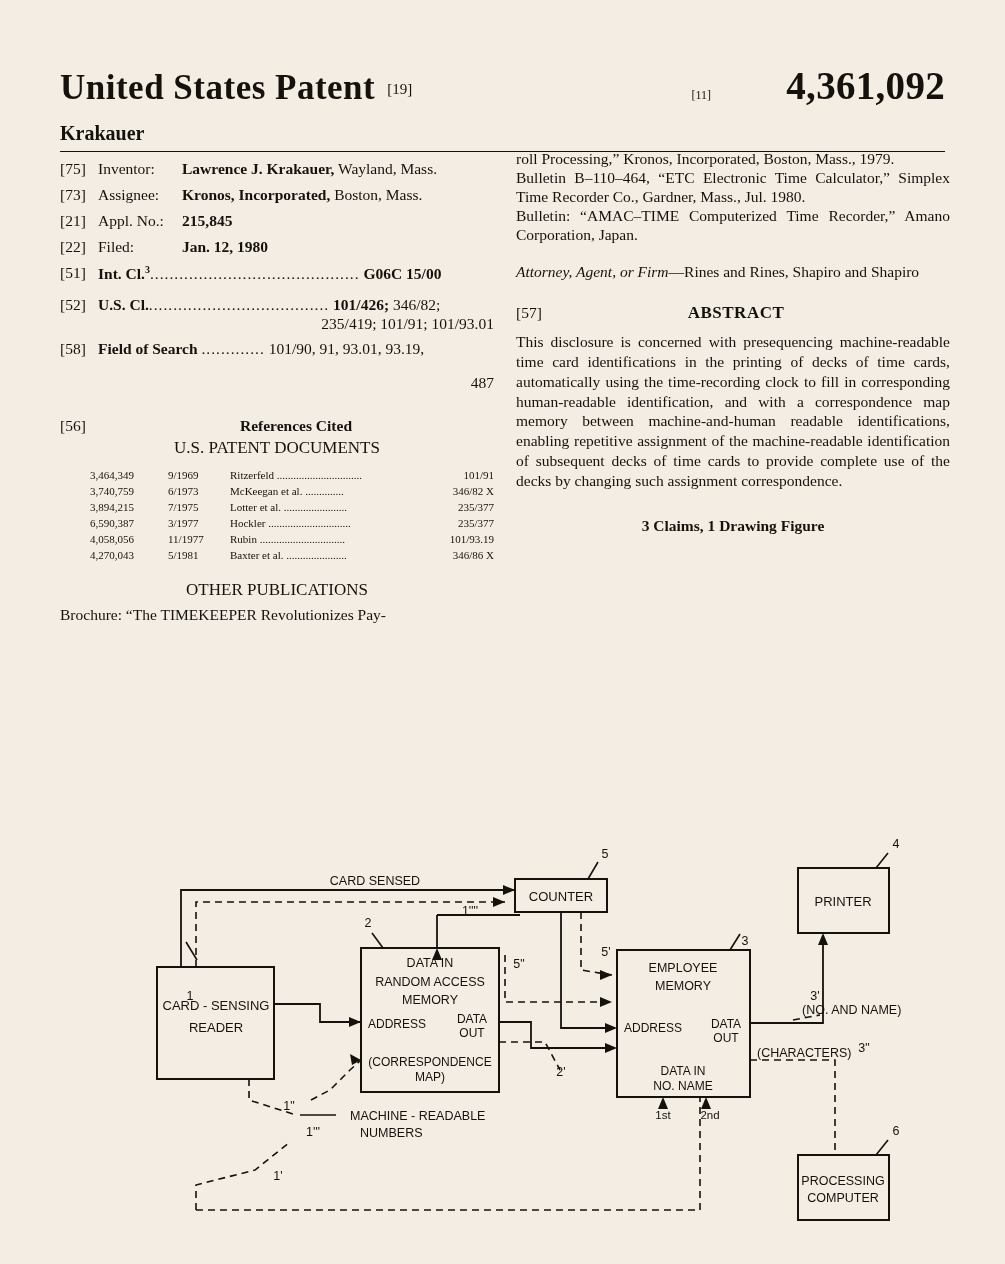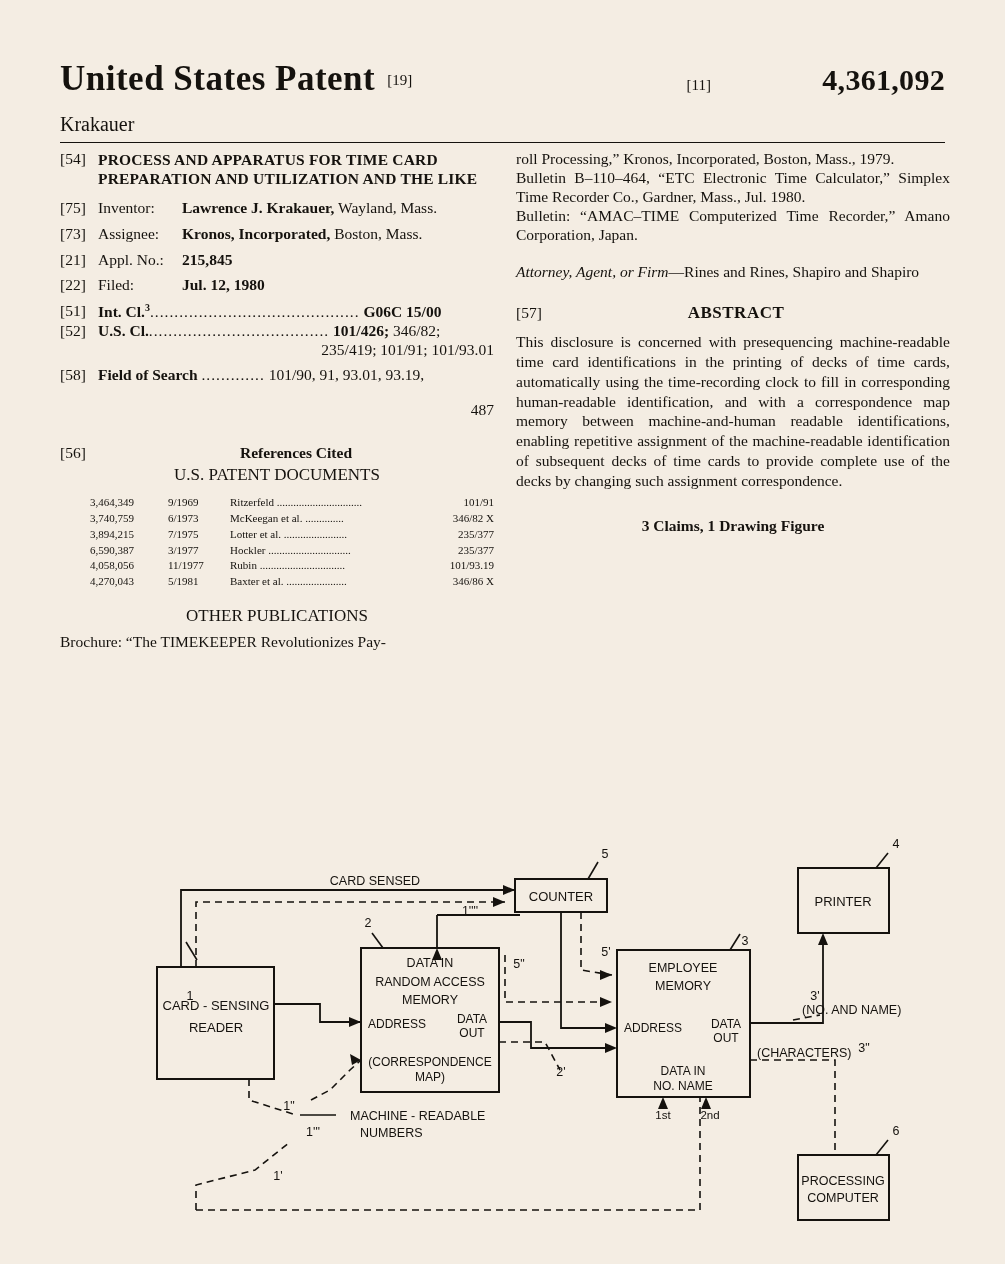--- a/index.html
+++ b/index.html
@@ -40,39 +40,39 @@
     margin-left: 12px;
     position: relative;
     top: -5px;
   }
   .hdr-right {
     display: flex;
     align-items: baseline;
     gap: 58px;
   }
   .bracket-num {
-    font-size: 15px;
+    font-size: 12px;
   }
   .patent-number {
-    font-size: 30px;
+    font-size: 39px;
     font-weight: bold;
     letter-spacing: 0.3px;
     min-width: 176px;
     text-align: right;
     margin-top: 23px;
   }
   .hdr-row2 {
     display: flex;
     align-items: baseline;
     justify-content: space-between;
     margin-top: 14px;
   }
   .inventor-name {
     font-size: 20px;
-    font-weight: normal;
+    font-weight: bold;
   }
   .patent-date {
     font-size: 21px;
     font-weight: bold;
     min-width: 176px;
     text-align: right;
   }
   .hdr-rule {
     border-bottom: 1.5px solid #15120e;
     margin-top: 6px;
@@ -223,24 +223,20 @@
     <div class="hdr-row2">
       <div class="inventor-name">Krakauer</div>
     </div>
     <div class="hdr-rule"></div>
   </div>
 
   <div class="cols">
 
     <div class="col">
 
-      <div class="field">
-        <div class="fld-code">[54]</div>
-        <div class="fld-body title-text">PROCESS AND APPARATUS FOR TIME CARD PREPARATION AND UTILIZATION AND THE LIKE</div>
-      </div>
 
       <div class="field" style="margin-top:10px">
         <div class="fld-code">[75]</div>
         <div class="fld-body">
           <span class="lbl">Inventor:</span><span class="bold">Lawrence J. Krakauer,</span><span> Wayland, Mass.</span>
         </div>
       </div>
 
       <div class="field">
         <div class="fld-code">[73]</div>
@@ -252,25 +248,25 @@
       <div class="field">
         <div class="fld-code">[21]</div>
         <div class="fld-body">
           <span class="lbl">Appl. No.:</span><span class="bold">215,845</span>
         </div>
       </div>
 
       <div class="field">
         <div class="fld-code">[22]</div>
         <div class="fld-body">
-          <span class="lbl">Filed:</span><span class="bold">Jul. 12, 1980</span>
-        </div>
-      </div>
-
-      <div class="field" style="margin-bottom:0">
+          <span class="lbl">Filed:</span><span class="bold">Jan. 12, 1980</span>
+        </div>
+      </div>
+
+      <div class="field" style="margin-bottom:12px">
         <div class="fld-code">[51]</div>
         <div class="fld-body">
           <span class="bold">Int. Cl.</span><span class="sup bold">3</span><span class="dots">...........................................</span> <span class="bold">G06C 15/00</span>
         </div>
       </div>
 
       <div class="field" style="margin-bottom:0">
         <div class="fld-code">[52]</div>
         <div class="fld-body">
           <span class="bold">U.S. Cl.</span><span class="dots">.....................................</span> <span class="bold">101/426;</span><span> 346/82;</span>

